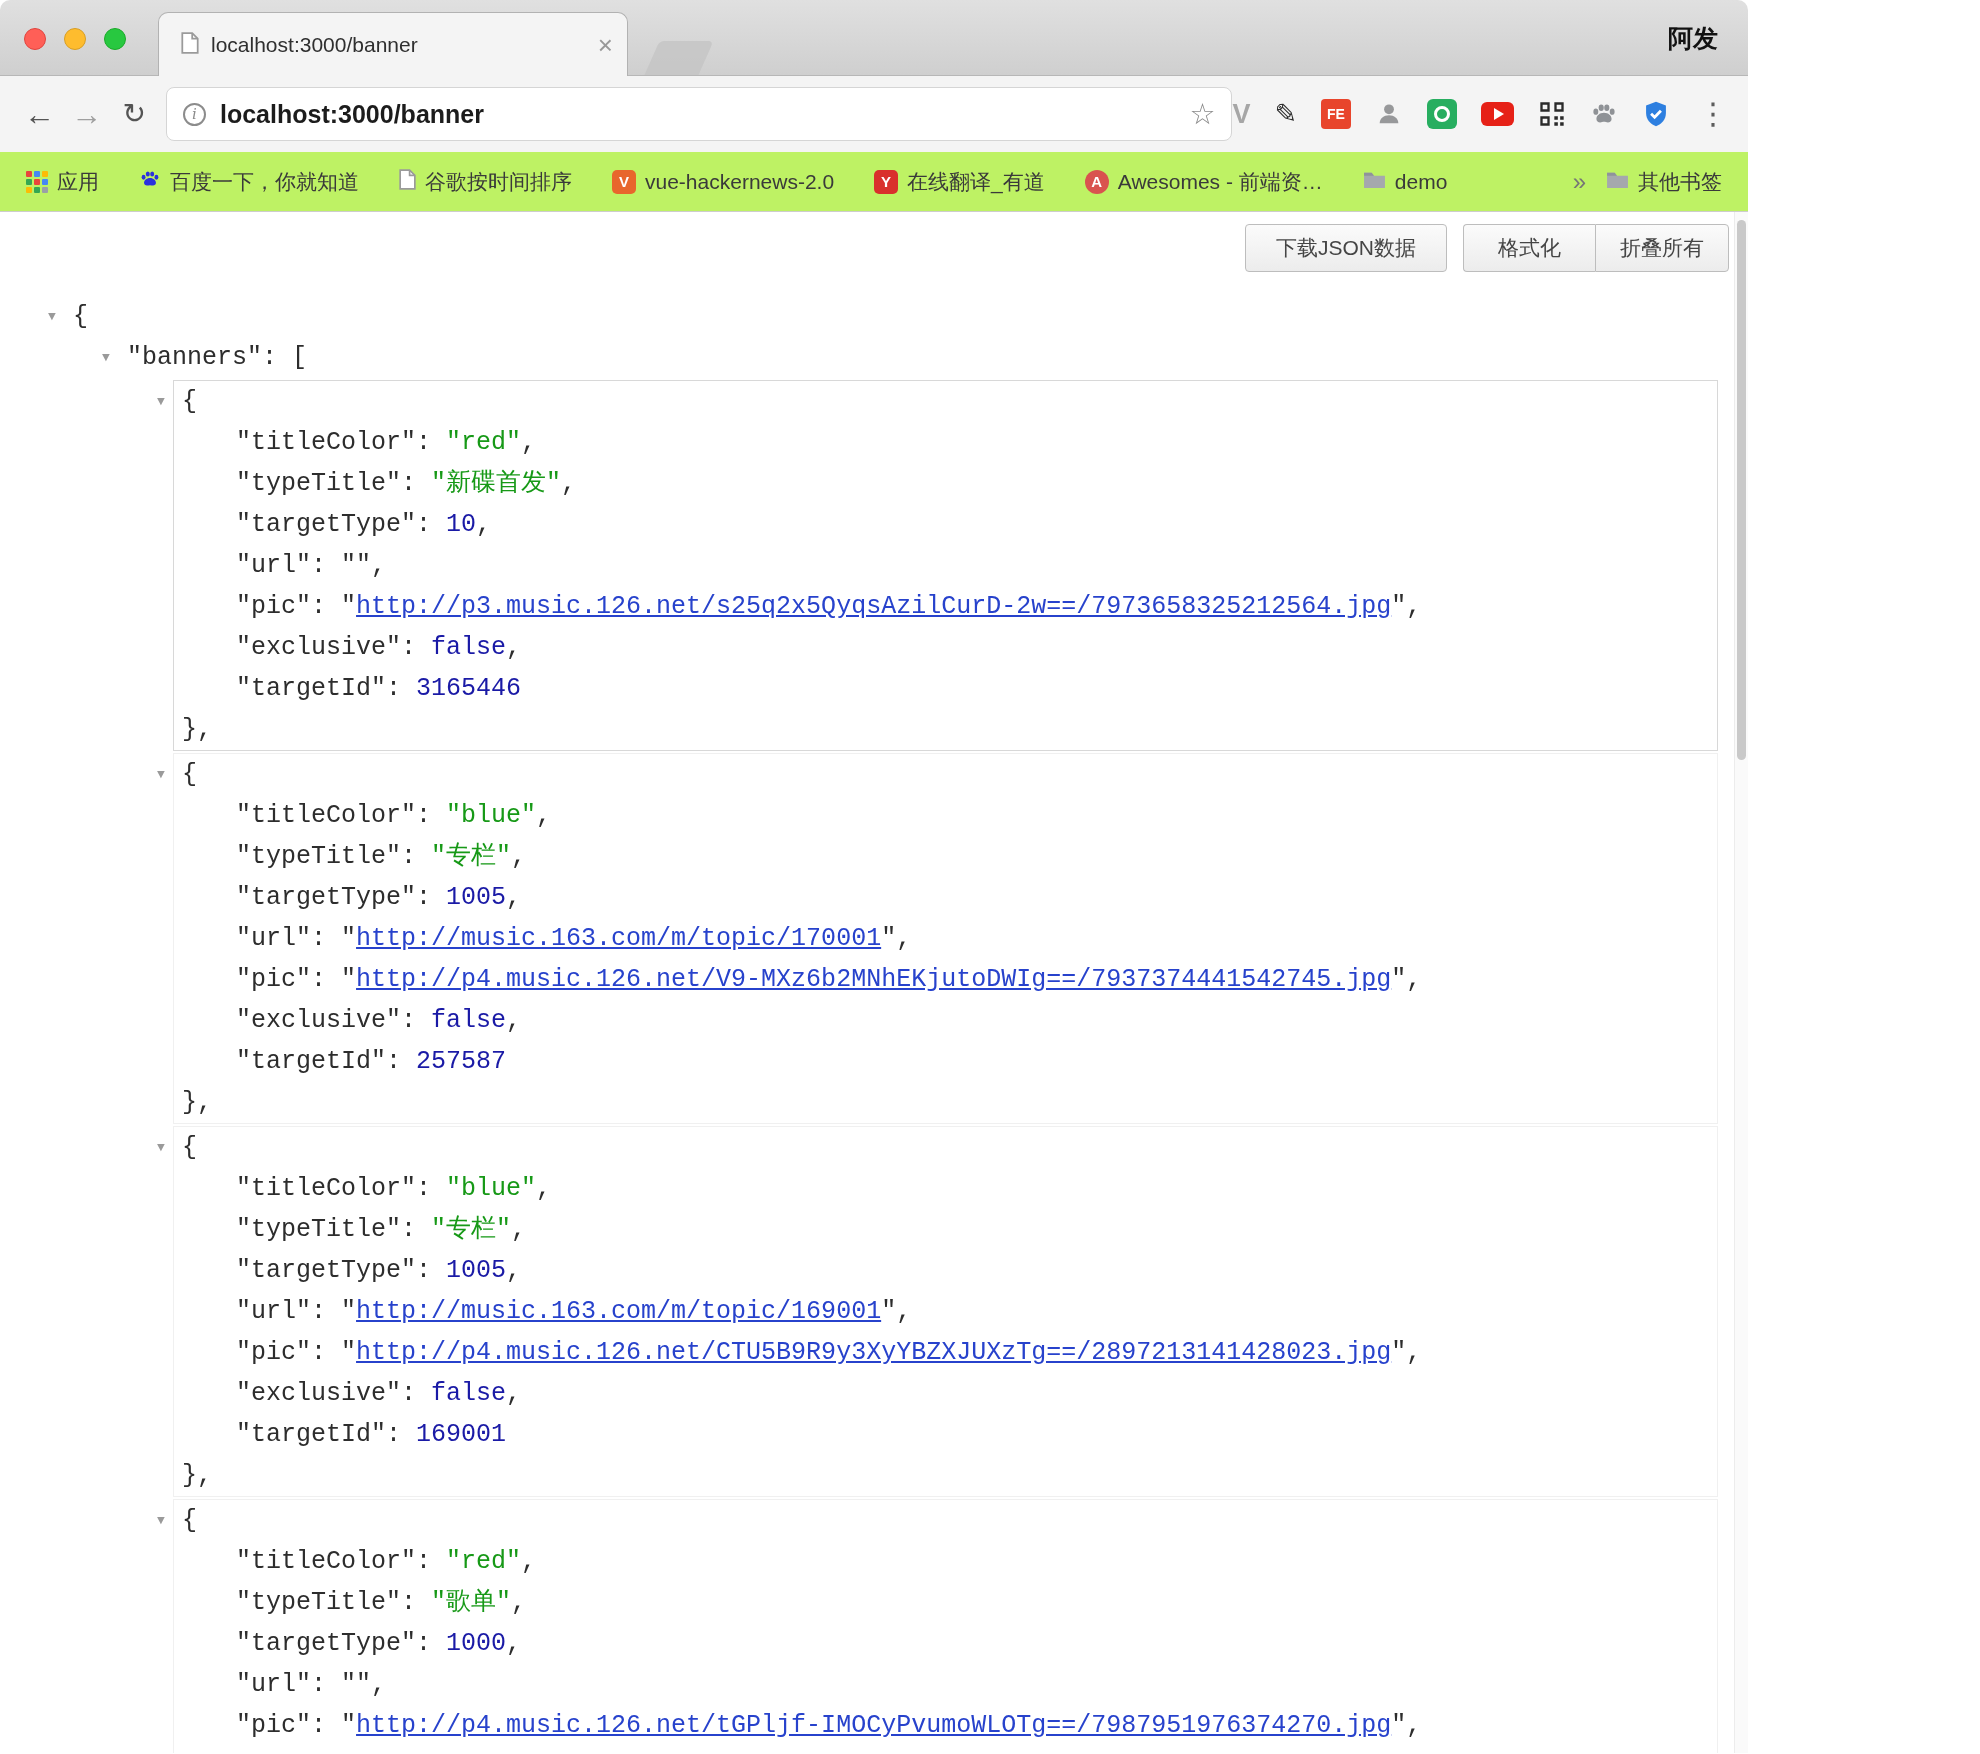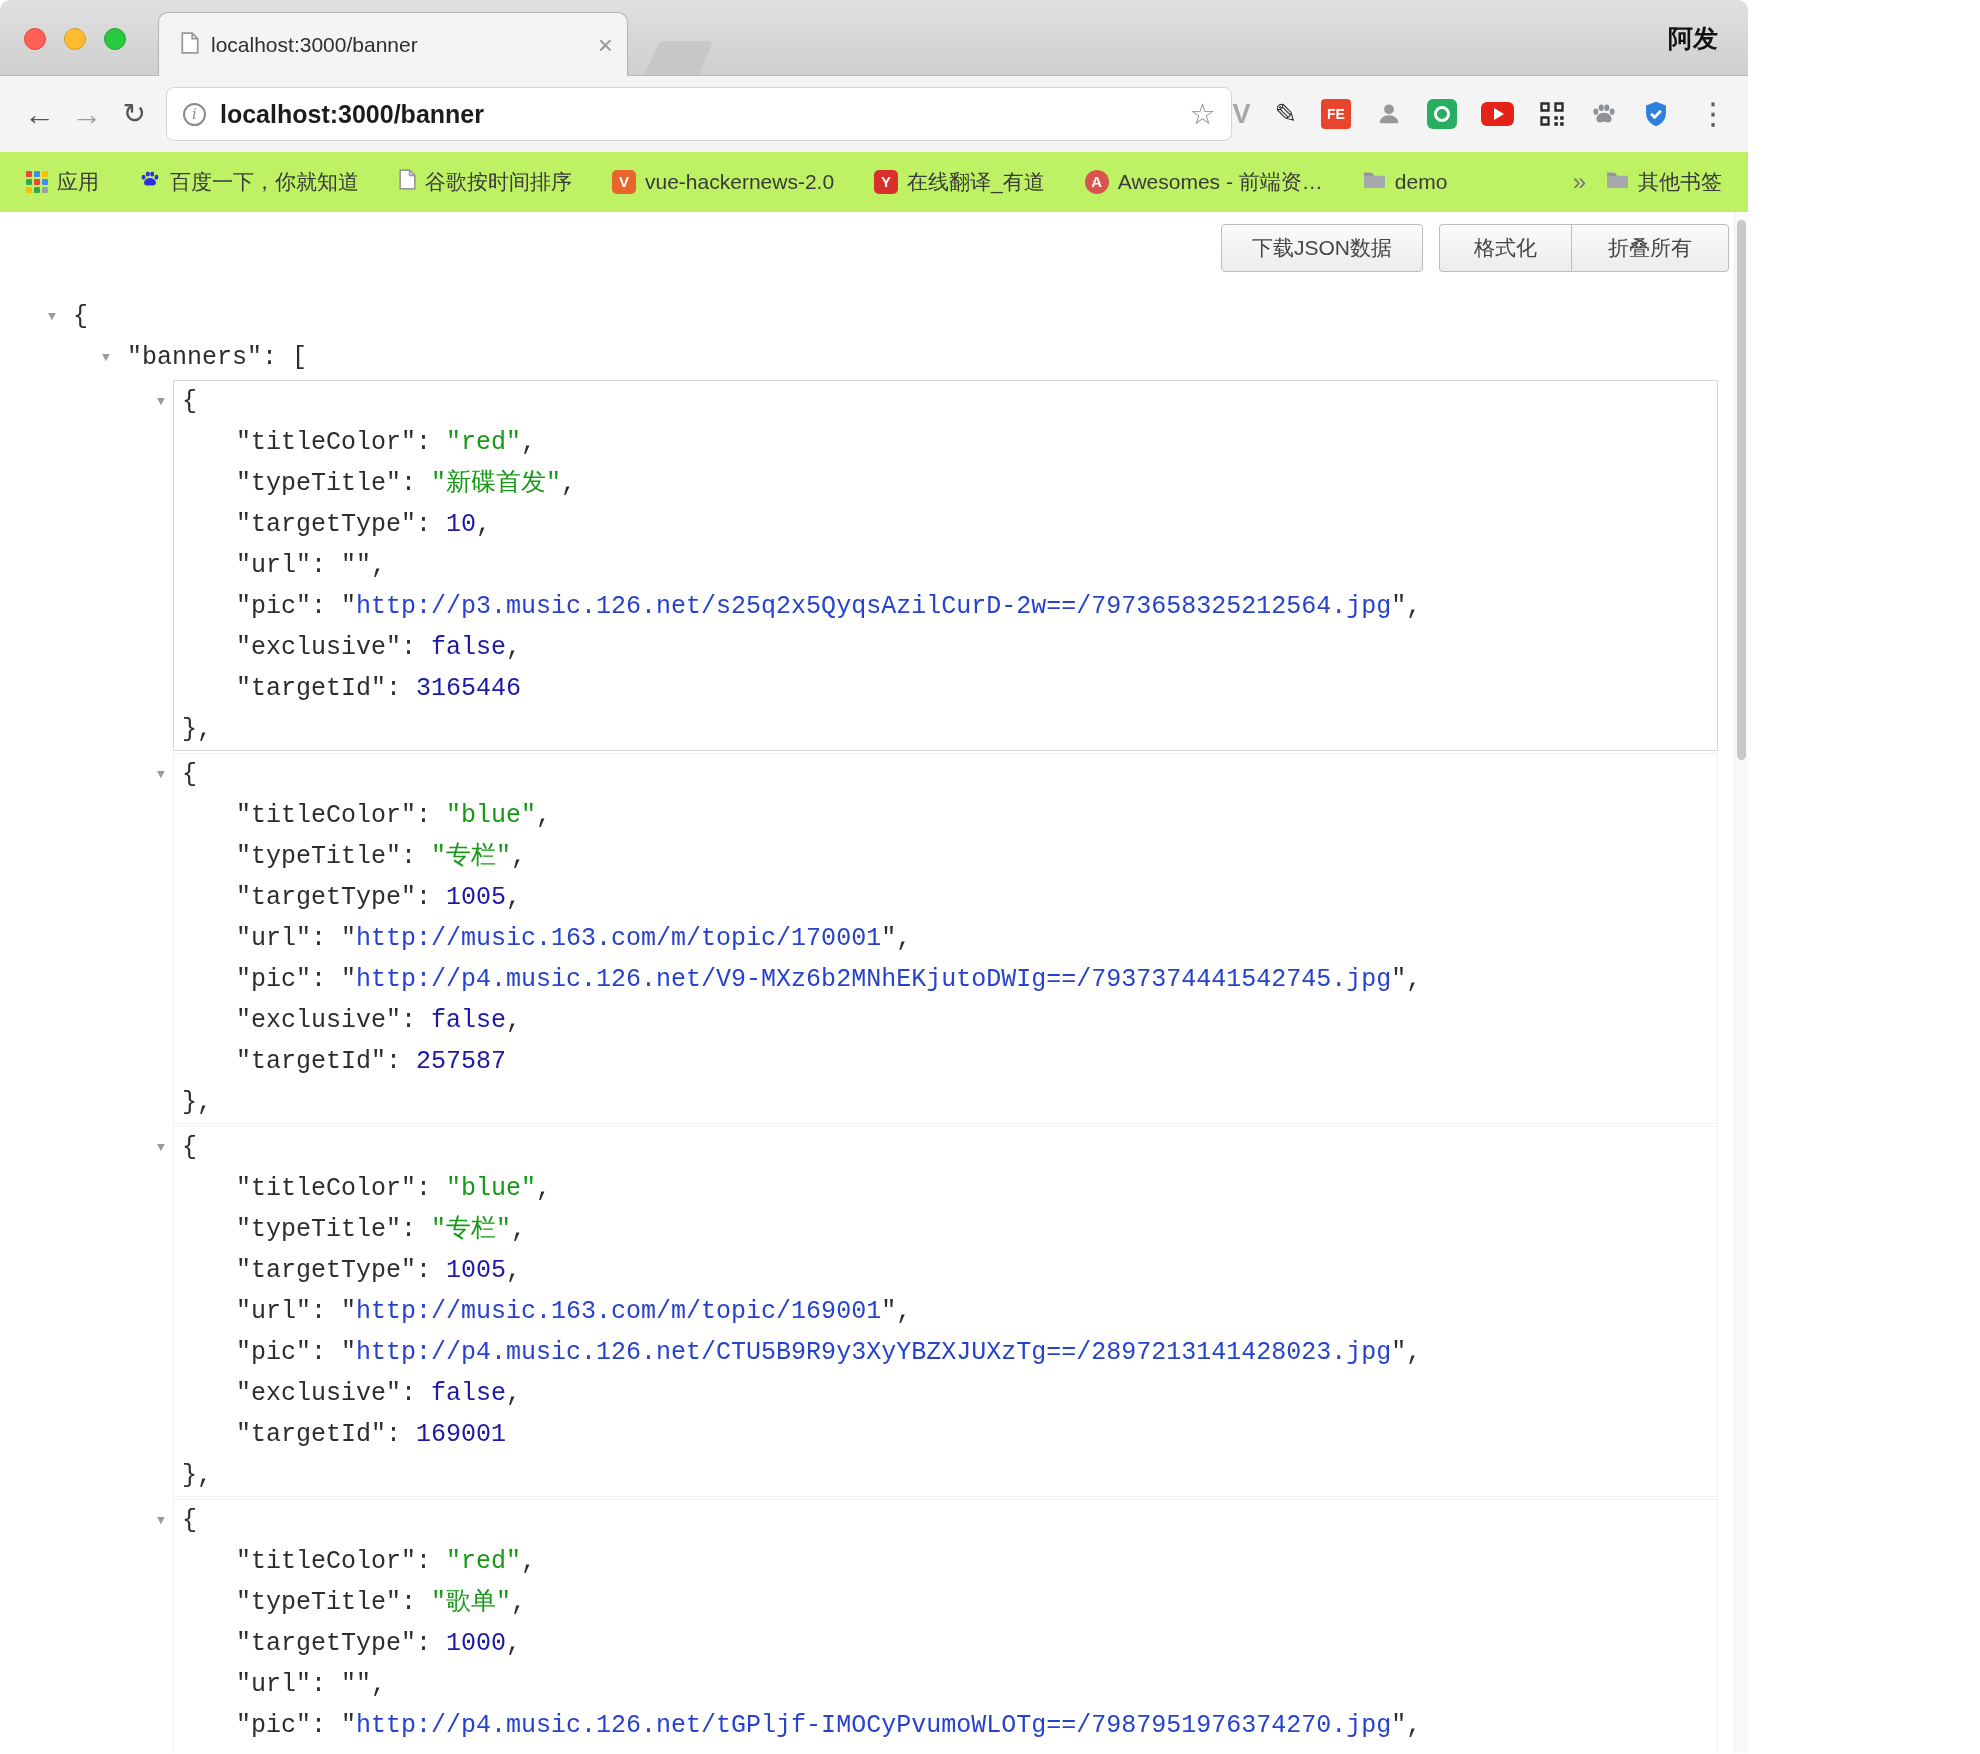--- a/index.html
+++ b/index.html
@@ -71,35 +71,35 @@
                font-weight:bold; display:flex; align-items:center; justify-content:center; }
 
   
   .content { position:relative; height:1541px; background:#fff; overflow:hidden; }
   .page-buttons { position:absolute; top:12px; right:19px; display:flex; align-items:center; z-index:5; }
   .btn { font-size:21px; color:#454545; background:linear-gradient(#fbfbfb,#ececec); border:1px solid #bdbdbd;
          height:48px; padding:0 30px; border-radius:4px; font-family:inherit; cursor:pointer; }
   .btn.solo { margin-right:16px; }
   .btn-group { display:flex; }
   .btn-group .btn:first-child { border-radius:4px 0 0 4px; border-right:none; padding:0 34px; }
-  .btn-group .btn:last-child { border-radius:0 4px 4px 0; padding:0 36px; }
+  .btn-group .btn:last-child { border-radius:0 4px 4px 0; padding:0 24px; }
 
   
   .json { font-family:"Liberation Mono", monospace; font-size:25px; line-height:41px;
           color:var(--jtext,#2d2d2d); padding:84px 30px 0 73px; }
   .jline { position:relative; white-space:pre; }
   .tri { position:absolute; left:-31px; top:0; width:20px; font-size:13px; line-height:41px;
          color:#9a9a9a; text-align:center; cursor:pointer; }
   .lvl { padding-left:54px; }
   .objbox { border:1px solid #f0f0f0; margin:2px 0 2px -8px; padding-left:8px; }
   .objbox.hl { border-color:#d8d8d8; }
   .key { color:var(--jtext,#2d2d2d); }
   .str { color:var(--jstr,#179917); }
   .num { color:var(--jnum,#1a1aa6); font-weight:normal; }
-  .lnk { color:var(--jlnk,#2742cc); cursor:pointer; }
+  .lnk { color:var(--jlnk,#2742cc); text-decoration:underline; cursor:pointer; }
 
   
   .scrollbar { position:absolute; right:0; top:0; width:14px; height:100%; background:#fafafa; border-left:1px solid #ececec; }
   .scrollbar .thumb { position:absolute; top:8px; right:2px; width:9px; height:540px; background:#c9c9c9; border-radius:5px; }
 </style>
 </head>
 <body>
 
 <div class="window">
 

